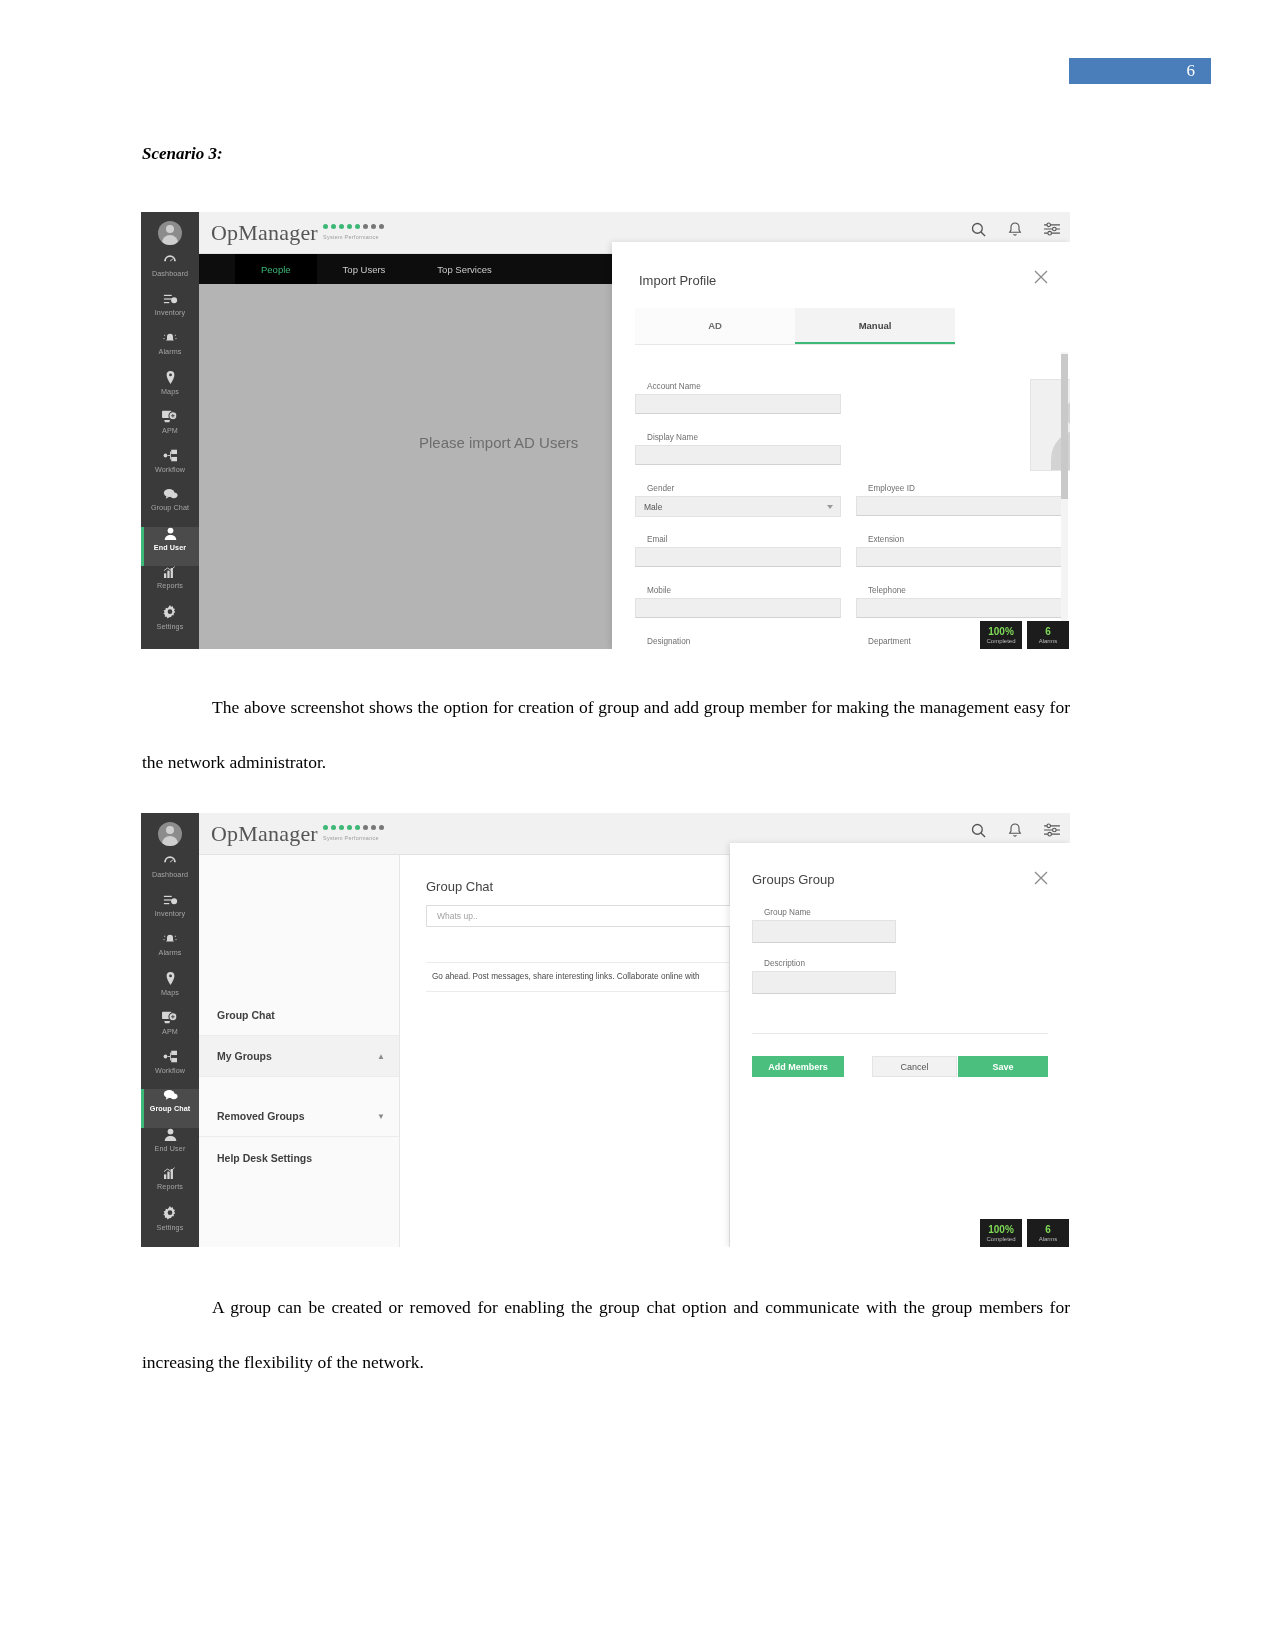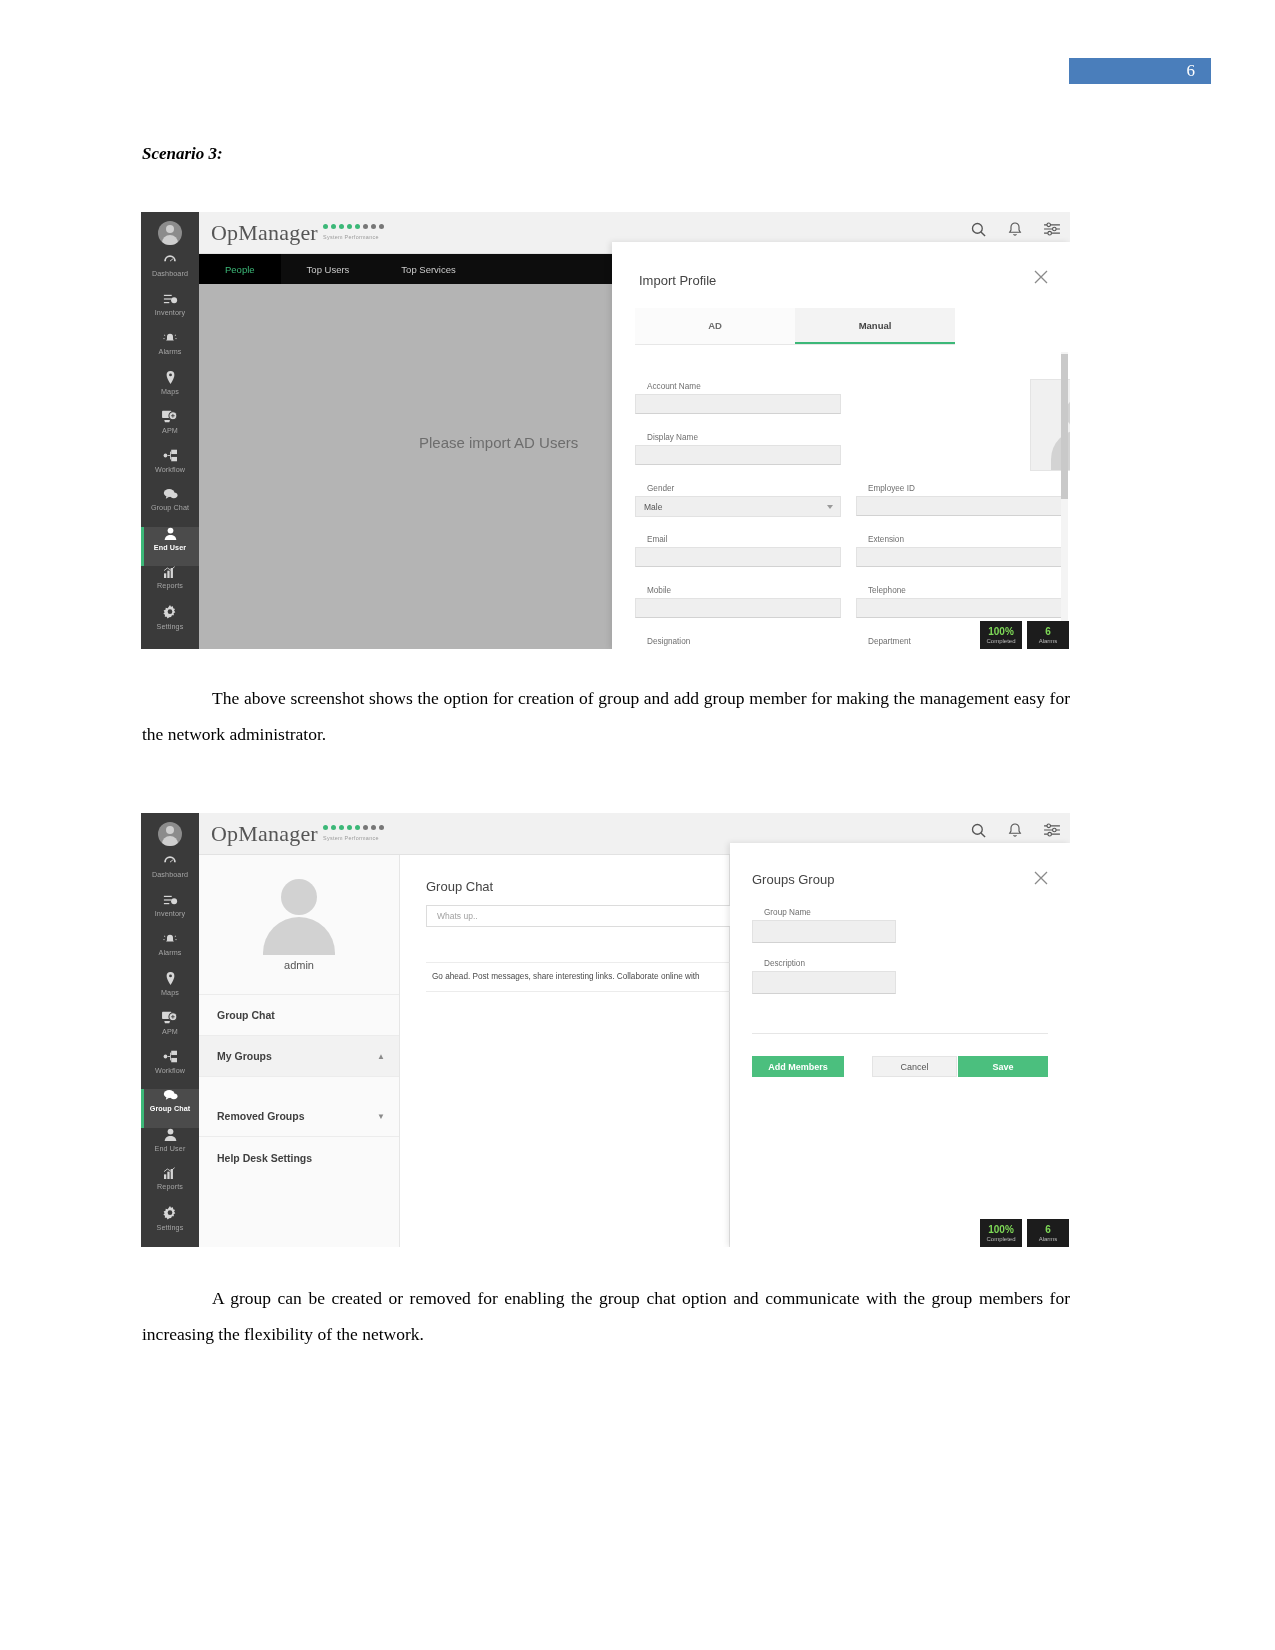--- a/index.html
+++ b/index.html
@@ -32,21 +32,21 @@
 
   .scenario-label {
     position:absolute; left:142px; top:144px;
     font-size:17px; font-weight:bold; font-style:italic; color:#000;
     font-family:"Liberation Serif", serif;
   }
 
   
   .para {
     position:absolute; left:142px; width:928px;
-    font-size:17.5px; line-height:36px; color:#000;
+    font-size:17.5px; line-height:55px; color:#000;
     text-align:justify;
     font-family:"Liberation Serif", serif;
   }
   .para .indent { display:inline-block; width:70px; }
 
   
   .app-shot {
     position:absolute;
     background:#ffffff;
     overflow:hidden;
@@ -424,21 +424,21 @@
         <svg width="16" height="14" viewBox="0 0 17 15">
             <path d="M0 3h17M0 7.5h17M0 12h17" stroke="#555" stroke-width="1.3"></path>
             <circle cx="5" cy="3" r="1.9" fill="#f1f1f1" stroke="#555" stroke-width="1.2"></circle>
             <circle cx="11" cy="7.5" r="1.9" fill="#f1f1f1" stroke="#555" stroke-width="1.2"></circle>
             <circle cx="6" cy="12" r="1.9" fill="#f1f1f1" stroke="#555" stroke-width="1.2"></circle>
           </svg>
       </span>
     </div>
   </div>
 
-  <div class="op-subnav" style="width:531px;">
+  <div class="op-subnav" style="width:531px;padding-left:36px;">
     <div class="subnav-item active">People</div>
     <div class="subnav-item">Top Users</div>
     <div class="subnav-item">Top Services</div>
   </div>
 
   <div class="op-content-gray" style="left:58px; top:72px; width:531px; bottom:0;"></div>
   <div class="op-content-msg" style="left:278px; top:222px;">Please import AD Users</div>
 
   <div class="op-modal" style="left:471px; top:30px; width:458px; height:407px;">
 
@@ -656,27 +656,20 @@
             <path d="M0 3h17M0 7.5h17M0 12h17" stroke="#555" stroke-width="1.3"></path>
             <circle cx="5" cy="3" r="1.9" fill="#f1f1f1" stroke="#555" stroke-width="1.2"></circle>
             <circle cx="11" cy="7.5" r="1.9" fill="#f1f1f1" stroke="#555" stroke-width="1.2"></circle>
             <circle cx="6" cy="12" r="1.9" fill="#f1f1f1" stroke="#555" stroke-width="1.2"></circle>
           </svg>
       </span>
     </div>
   </div>
 
   <div class="gc-left" style="left:58px; top:42px; width:201px; bottom:0;">
-    <div class="gc-profile">
-      <div class="gc-bigavatar">
-        <div class="h"></div>
-        <div class="b"></div>
-      </div>
-      <div class="gc-username">admin</div>
-    </div>
 
     <div class="gc-row" style="top:140px; height:41px;">
       <span>Group Chat</span>
     </div>
     <div class="gc-row shaded" style="top:181px; height:41px;">
       <span>My Groups</span>
       <span class="arrow">▲</span>
     </div>
     <div class="gc-row" style="top:241px; height:41px;">
       <span>Removed Groups</span>

